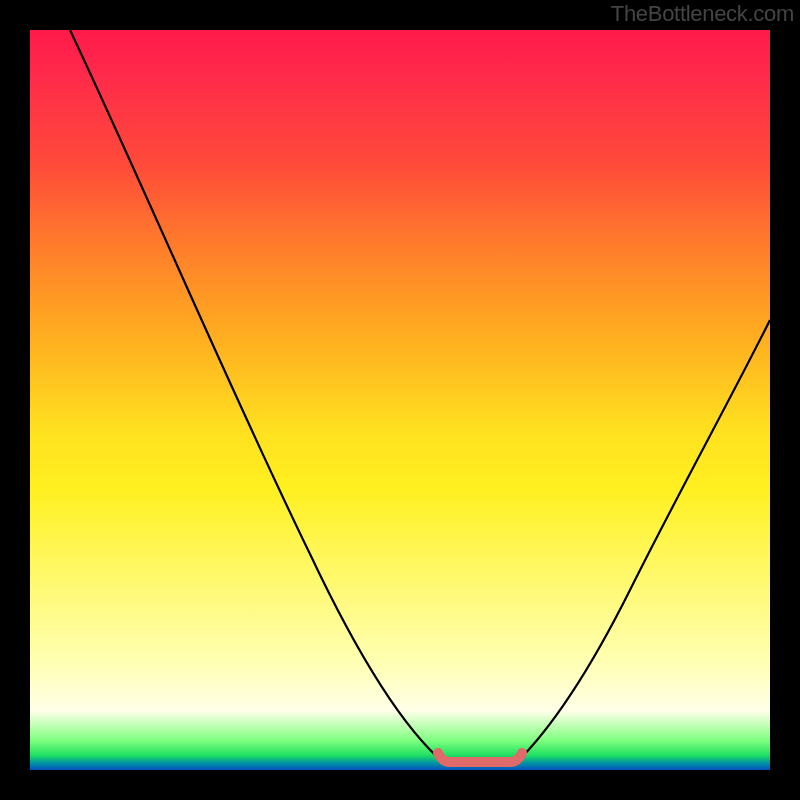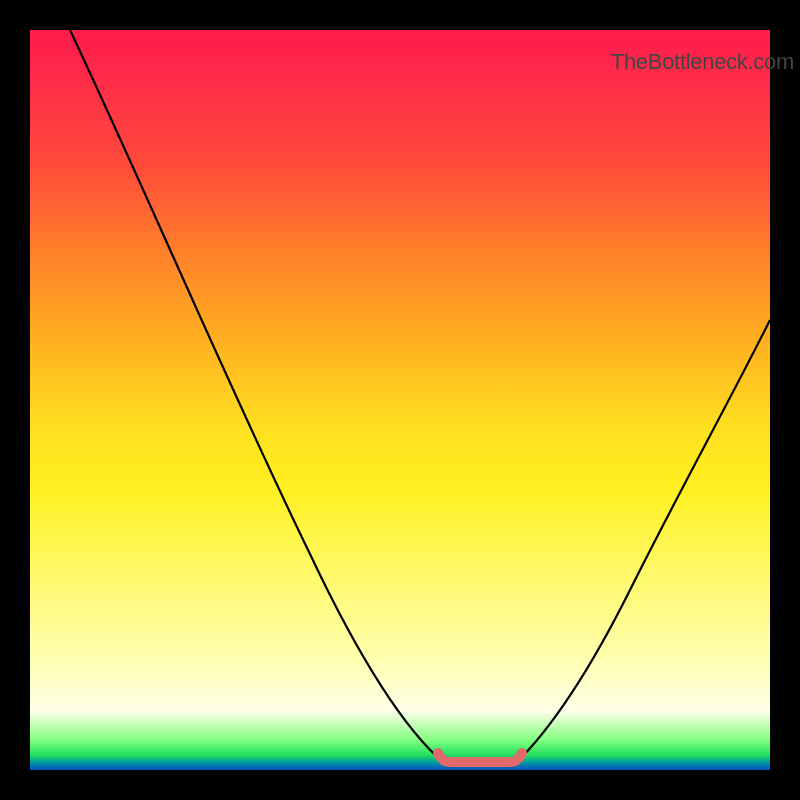--- a/index.html
+++ b/index.html
@@ -36,21 +36,20 @@
   }
   .watermark {
     position: absolute;
     top: 1px;
     right: 6px;
     color: #444;
     font-family: Arial, Helvetica, sans-serif;
     font-size: 22px;
     letter-spacing: -0.3px;
     user-select: none;
-    margin-top: 48px;
   }
   svg.curves {
     position: absolute;
     left: 0;
     top: 0;
     width: 740px;
     height: 740px;
   }
 </style>
 </head>

